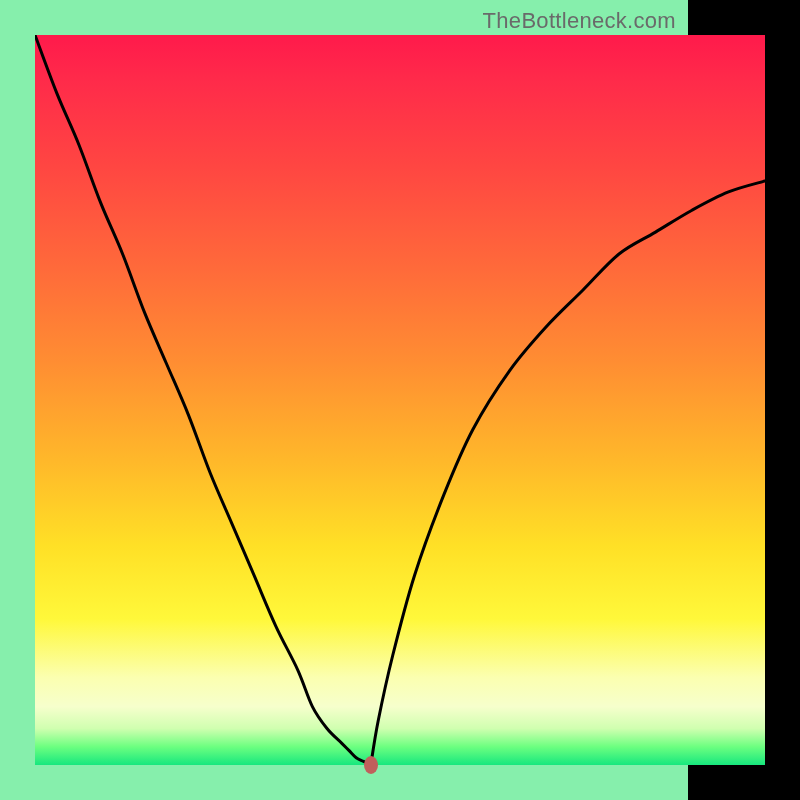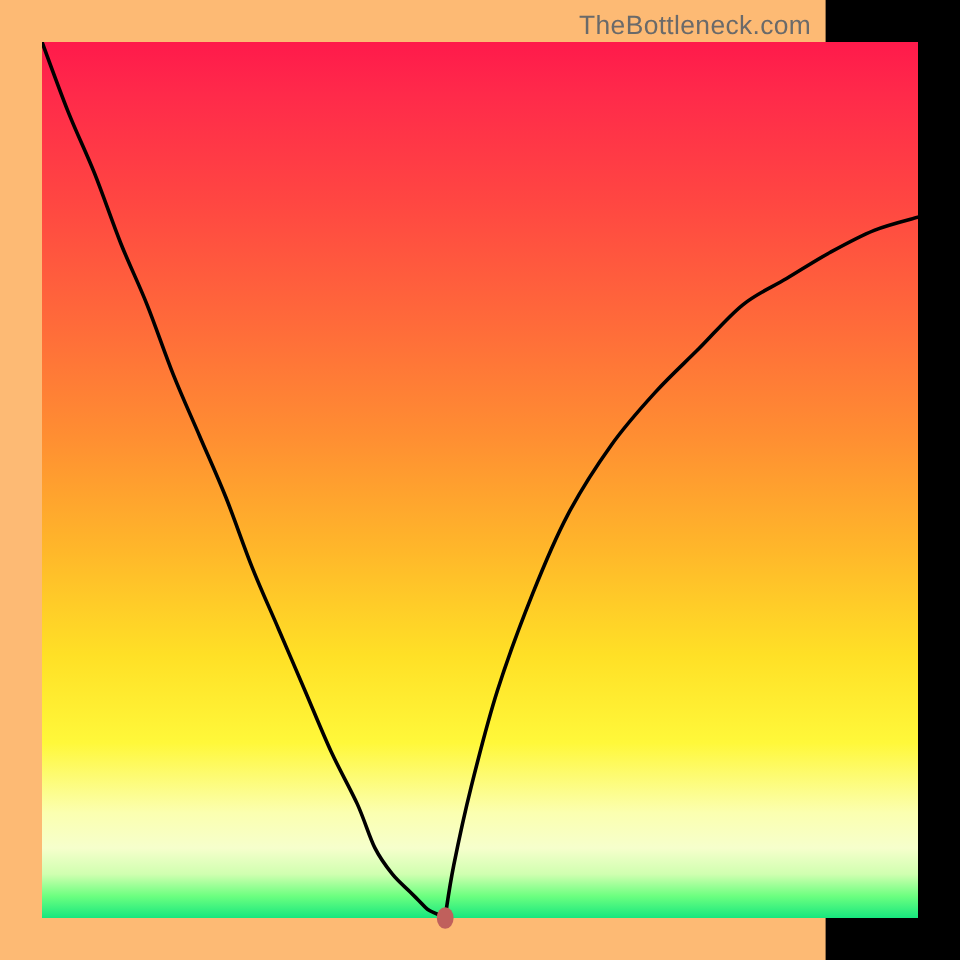--- a/index.html
+++ b/index.html
@@ -8,21 +8,21 @@
     width: 800px;
     height: 800px;
     overflow: hidden;
     background: #000;
     font-family: Arial, Helvetica, sans-serif;
   }
   .frame {
     position: relative;
     width: 688px;
     height: 800px;
-    background: #fdba74;
+    background: #86efac;
   }
   .plot-area {
     position: absolute;
     left: 35px;
     top: 35px;
     width: 730px;
     height: 730px;
     
     background: linear-gradient(
       to bottom,

